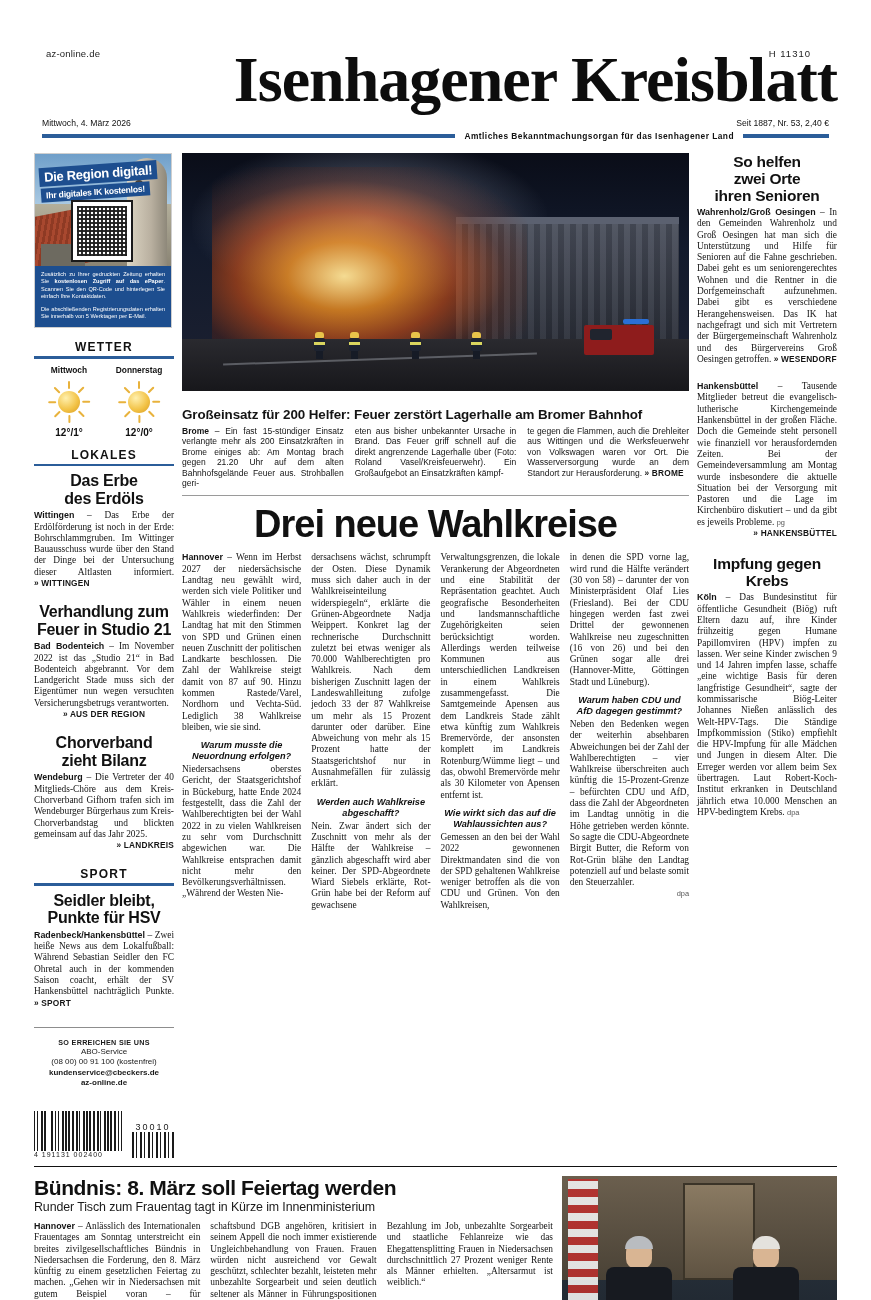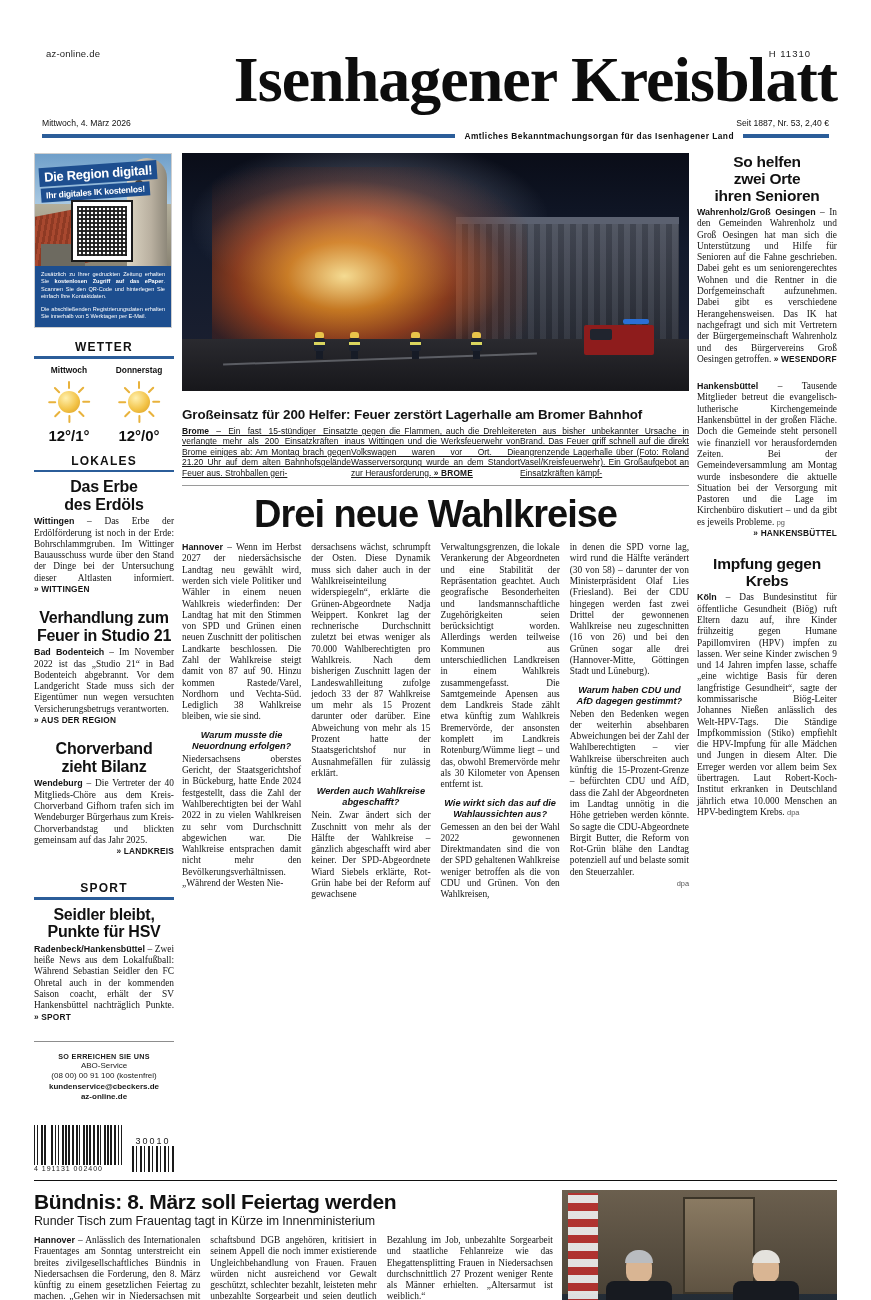--- a/index.html
+++ b/index.html
@@ -89,21 +89,21 @@
   
   .weather { margin-top: 12px; }
   .wx-row { display: flex; justify-content: space-around; margin-top: 2px; }
   .wx-day { text-align: center; width: 64px; }
   .wx-name { font-family: "Liberation Sans", sans-serif; font-weight: 700; font-size: 8.4px; color: #111; }
   .wx-sun { position: relative; width: 48px; height: 46px; margin: 4px auto 2px; }
   .wx-sun .disc { position: absolute; left: 13px; top: 12px; width: 22px; height: 22px; border-radius: 50%;
                   background: radial-gradient(circle at 36% 32%, #fff0ae 0%, #f2c245 58%, #d79a1f 100%); }
   .wx-sun i { position: absolute; left: 23px; top: 2px; width: 2.4px; height: 8px; background: #e8b23c;
               transform-origin: 1.2px 21px; border-radius: 1px; display: block; }
-  .wx-temp { font-family: "Liberation Sans", sans-serif; font-weight: 700; font-size: 15px; color: #111; }
+  .wx-temp { font-family: "Liberation Sans", sans-serif; font-weight: 700; font-size: 10px; color: #111; }
 
   
   .photo-main { position: relative; width: 100%; height: 238px; overflow: hidden; background: #0b0b10; }
   .pm-sky { position: absolute; inset: 0; background: linear-gradient(180deg,#0a0d18 0%,#121a2c 40%,#1d2131 100%); }
   .pm-glow { position: absolute; left: 6%; top: 6%; width: 62%; height: 74%;
              background: radial-gradient(ellipse at 42% 62%, rgba(255,228,150,.95) 0%, rgba(255,150,30,.75) 22%,
                          rgba(226,82,16,.55) 42%, rgba(120,36,8,.28) 62%, rgba(10,10,16,0) 80%); }
   .pm-smoke { position: absolute; left: 2%; top: -6%; width: 70%; height: 70%;
               background: radial-gradient(ellipse at 50% 50%, rgba(190,196,210,.55) 0%, rgba(120,130,150,.32) 45%, rgba(10,12,20,0) 72%); }
   .pm-build { position: absolute; right: 2%; top: 30%; width: 44%; height: 50%;
@@ -121,21 +121,21 @@
   .pm-ff .s { position: absolute; left: 0; top: 10px; width: 11px; height: 3px; background: #d9d55f; }
   .pm-ff .l { position: absolute; left: 2px; top: 19px; width: 7px; height: 8px; background: #161b26; }
   .pm-truck { position: absolute; right: 7%; bottom: 15%; width: 70px; height: 30px; background: #8e1c1c;
               border-radius: 2px; }
   .pm-truck:after { content:""; position:absolute; left:6px; top:4px; width:22px; height:11px;
               background:#20242e; border-radius:2px; }
   .pm-truck .led { position:absolute; right:5px; top:-6px; width:26px; height:5px; background:#2a6fd6; border-radius:2px; }
 
   .photo-cap-head { font-family: "Liberation Sans", sans-serif; font-weight: 700; font-size: 13.4px;
                     color: #141414; margin-top: 16px; letter-spacing: -.1px; }
-  .cap-cols { display: flex; margin-top: 4px; text-decoration: underline; }
+  .cap-cols { display: flex; gap: 11px; margin-top: 4px; }
   .cap-cols > div { flex: 1 1 0; font-family: "Liberation Sans", sans-serif; font-size: 8.5px;
                     line-height: 10.4px; text-align: justify; color: #141414; hyphens: auto; }
   .cap-cols b { font-weight: 700; }
   .hr-thin { height: 1px; background: #9a9a9a; margin-top: 7px; }
   .hr-black { height: 1px; background: #111; }
 
   
   .lead-head { text-align: center; font-family: "Liberation Sans", sans-serif; font-weight: 700;
                font-size: 38px; line-height: 41px; letter-spacing: -1px; color: #111; margin-top: 8px; }
   .lead-sub { text-align: center; font-family: "Liberation Sans", sans-serif; font-size: 15.5px;
@@ -276,35 +276,35 @@
           <div class="body-txt">
               <p class="first"><span class="place">Wittingen</span><span> – Das Erbe der Erdölförderung ist noch in der Erde: Bohrschlammgruben. Im Wittinger Bauausschuss wurde über den Stand der Dinge bei der Untersuchung dieser Altlasten informiert.</span> <span class="ref">» WITTINGEN</span></p>
             </div>
         </div>
 
         <div style="margin-top:14px">
           <div class="head-s" style="white-space:pre-line">Verhandlung zum
 Feuer in Studio 21</div>
           <div class="body-txt">
               <p class="first"><span class="place">Bad Bodenteich</span><span> – Im November 2022 ist das „Studio 21“ in Bad Bodenteich abgebrannt. Vor dem Landgericht Stade muss sich der Eigentümer nun wegen versuchten Versicherungsbetrugs verantworten.</span></p>
-          <div style="text-align:left"><span class="ref">» AUS DER REGION</span></div>
+          <div style="text-align:center"><span class="ref">» AUS DER REGION</span></div>
             </div>
         </div>
 
         <div style="margin-top:14px">
           <div class="head-s" style="white-space:pre-line">Chorverband
 zieht Bilanz</div>
           <div class="body-txt">
               <p class="first"><span class="place">Wendeburg</span><span> – Die Vertreter der 40 Mitglieds-Chöre aus dem Kreis-Chorverband Gifhorn trafen sich im Wendeburger Bürgerhaus zum Kreis-Chorverbandstag und blickten gemeinsam auf das Jahr 2025.</span></p>
           <div style="text-align:right"><span class="ref">» LANDKREIS</span></div>
             </div>
         </div>
       </div>
 
-      <div style="margin-top:24px">
+      <div style="margin-top:16px">
         <div class="sect-label">SPORT</div>
         <div class="sect-rule"></div>
         <div>
           <div class="head-s" style="white-space:pre-line">Seidler bleibt,
 Punkte für HSV</div>
           <div class="body-txt">
               <p class="first"><span class="place">Radenbeck/Hankensbüttel</span><span> – Zwei heiße News aus dem Lokalfußball: Während Sebastian Seidler den FC Ohretal auch in der kommenden Saison coacht, erhält der SV Hankensbüttel nachträglich Punkte.</span> <span class="ref">» SPORT</span></p>
             </div>
         </div>
       </div>
@@ -365,22 +365,22 @@
             <span class="h"></span>
             <span class="b"></span>
             <span class="s"></span>
             <span class="l"></span>
           </div>
       </div>
 
       <div class="photo-cap-head">Großeinsatz für 200 Helfer: Feuer zerstört Lagerhalle am Bromer Bahnhof</div>
       <div class="cap-cols">
         <div><b>Brome</b><span> – Ein fast 15-stündiger Einsatz verlangte mehr als 200 Einsatzkräften in Brome einiges ab: Am Montag brach gegen 21.20 Uhr auf dem alten Bahnhofsgelände Feuer aus. Strohballen geri-</span></div>
+        <div>eten aus bisher unbekannter Ursache in Brand. Das Feuer griff schnell auf die direkt angrenzende Lagerhalle über (Foto: Roland Vasel/Kreisfeuerwehr). Ein Großaufgebot an Einsatzkräften kämpf-</div>
         <div><span>te gegen die Flammen, auch die Drehleiter aus Wittingen und die Werksfeuerwehr von Volkswagen waren vor Ort. Die Wasserversorgung wurde an dem Standort zur Herausforderung.</span> <span class="ref">» BROME</span></div>
-        <div>eten aus bisher unbekannter Ursache in Brand. Das Feuer griff schnell auf die direkt angrenzende Lagerhalle über (Foto: Roland Vasel/Kreisfeuerwehr). Ein Großaufgebot an Einsatzkräften kämpf-</div>
       </div>
       <div class="hr-thin"></div>
 
       <div class="lead-head">Drei neue Wahlkreise</div>
 
       <div class="art-cols">
         <div class="c body-txt">
           <p class="first"><span class="place">Hannover</span><span> – Wenn im Herbst 2027 der niedersächsische Landtag neu gewählt wird, werden sich viele Politiker und Wähler in einem neuen Wahlkreis wiederfinden: Der Landtag hat mit den Stimmen von SPD und Grünen einen neuen Zuschnitt der politischen Landkarte beschlossen. Die Zahl der Wahlkreise steigt damit von 87 auf 90. Hinzu kommen Rastede/Varel, Nordhorn und Vechta-Süd. Lediglich 38 Wahlkreise bleiben, wie sie sind.</span></p>
           <div class="subhead">Warum musste die Neuordnung erfolgen?</div>
           <p class="first">Niedersachsens oberstes Gericht, der Staatsgerichtshof in Bückeburg, hatte Ende 2024 festgestellt, dass die Zahl der Wahlberechtigten bei der Wahl 2022 in zu vielen Wahlkreisen zu sehr vom Durchschnitt abgewichen war. Die Wahlkreise entsprachen damit nicht mehr den Bevölkerungsverhältnissen. „Während der Westen Nie-</p>

